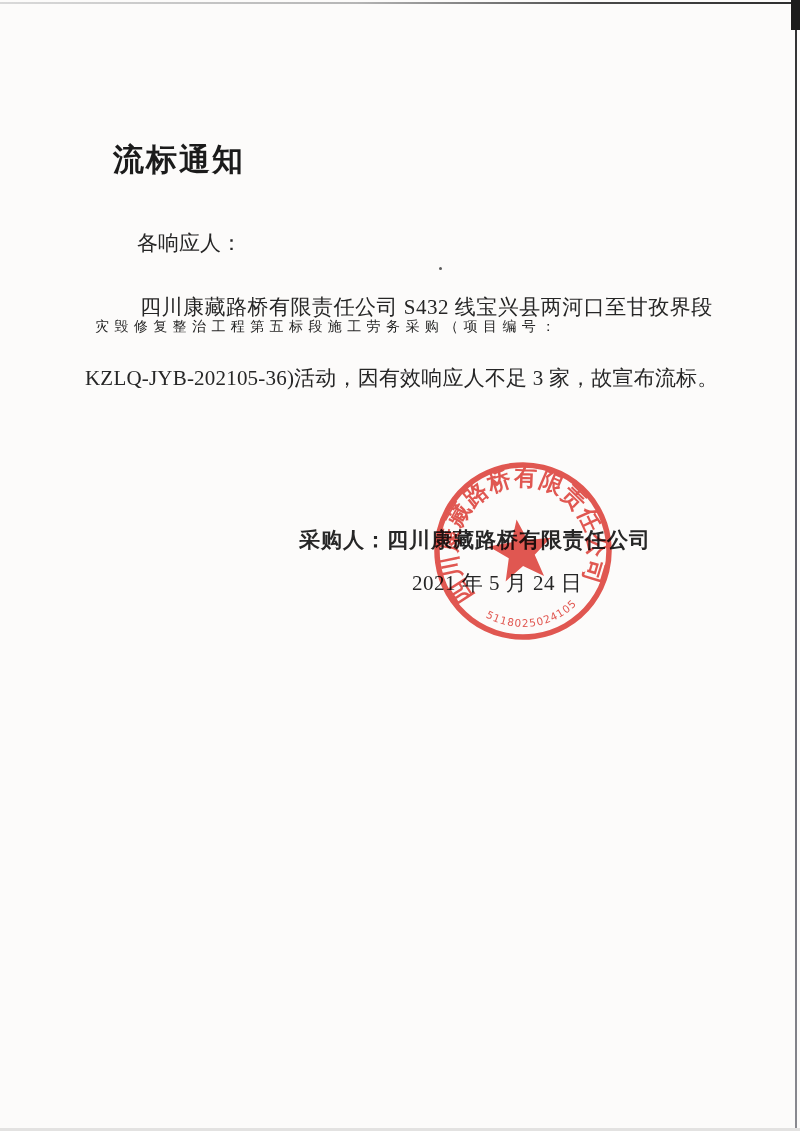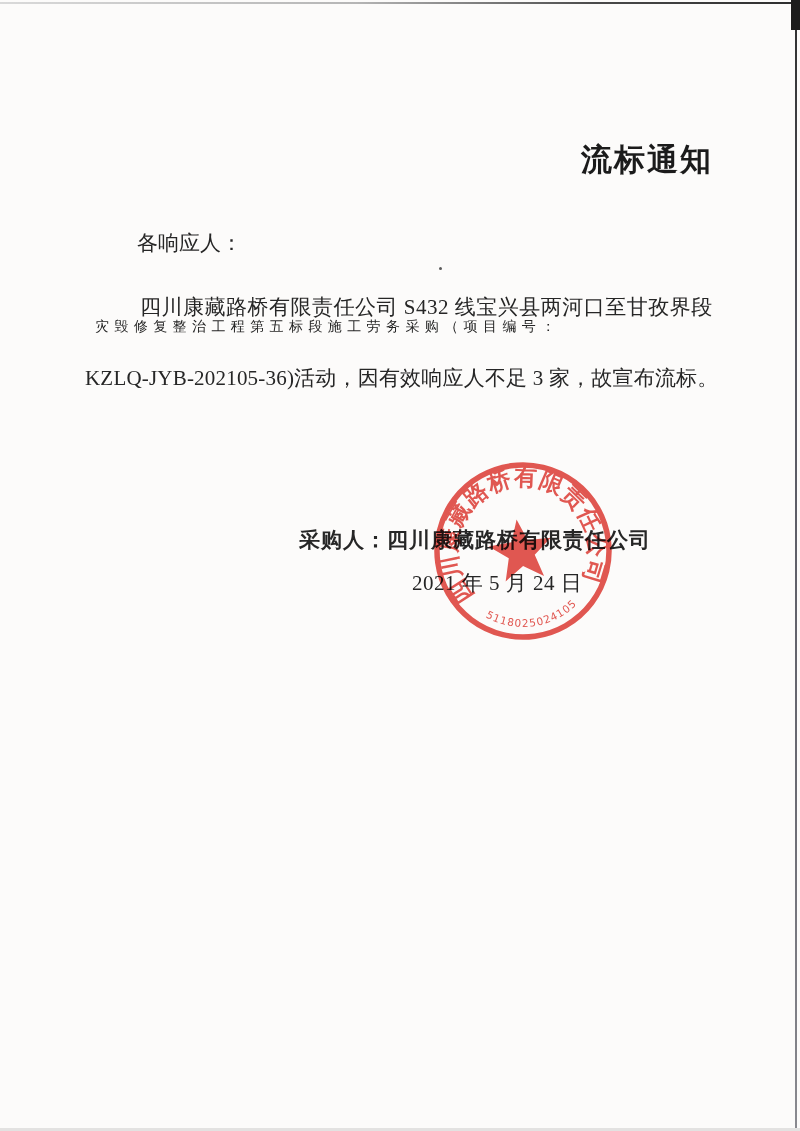--- a/index.html
+++ b/index.html
@@ -35,21 +35,21 @@
     background: #e3e2e1;
   }
   .speck {
     position: absolute; left: 439px; top: 267px; width: 3px; height: 3px;
     background: #5a5a5a; border-radius: 50%;
   }
 
   
   .doc-title {
     position: absolute; left: 113px; top: 139px; width: 600px;
-    text-align: right;
+    text-align: left;
     font-size: 31px; font-weight: bold; letter-spacing: 2px;
     color: #1b1b1b;
   }
   .text-line {
     position: absolute; color: #262626; white-space: nowrap;
   }
   .salutation   { left: 97px;  top: 229px; font-size: 21px; margin-left: 40px; }
   .para-line-1  { left: 97px;  top: 273px; font-size: 21px; letter-spacing: 0.5px; text-indent: 43px; margin-top: 20px; }
   .para-line-2  { left: 95px;  top: 318px; font-size: 14px; letter-spacing: 5.4px; }
   .para-line-3  { left: 85px;  top: 364px; font-size: 21px; letter-spacing: 0.2px; }

